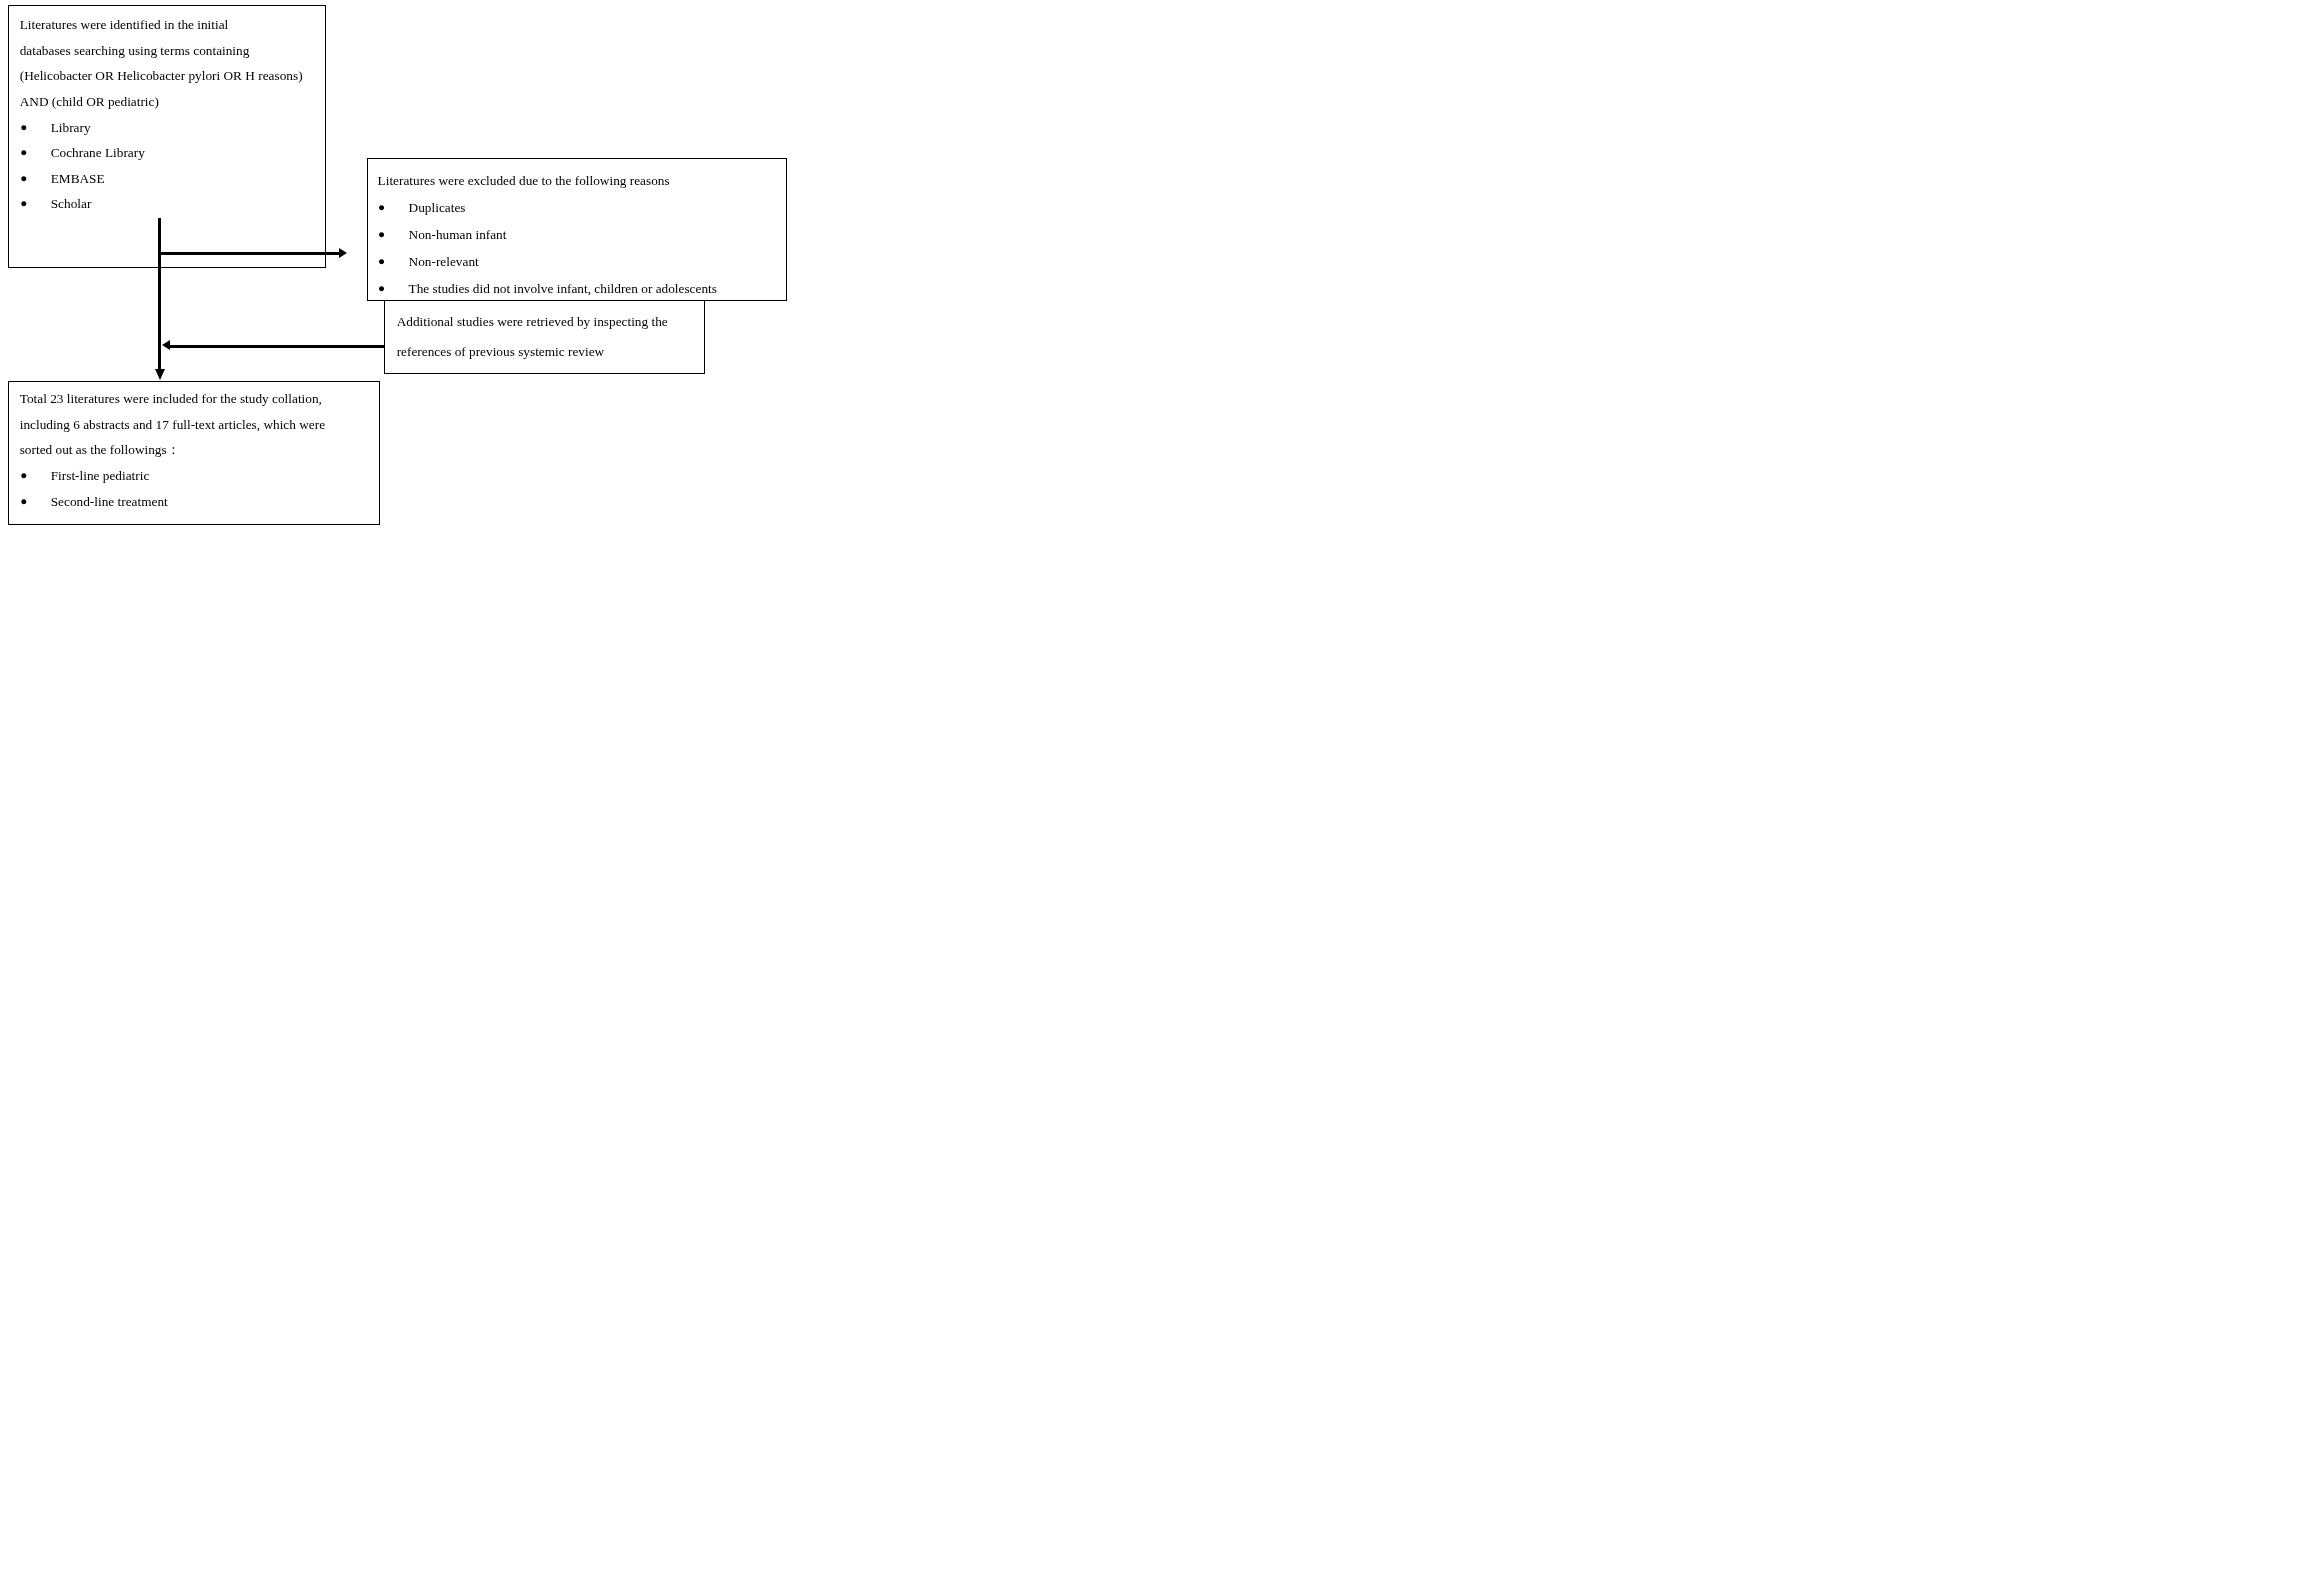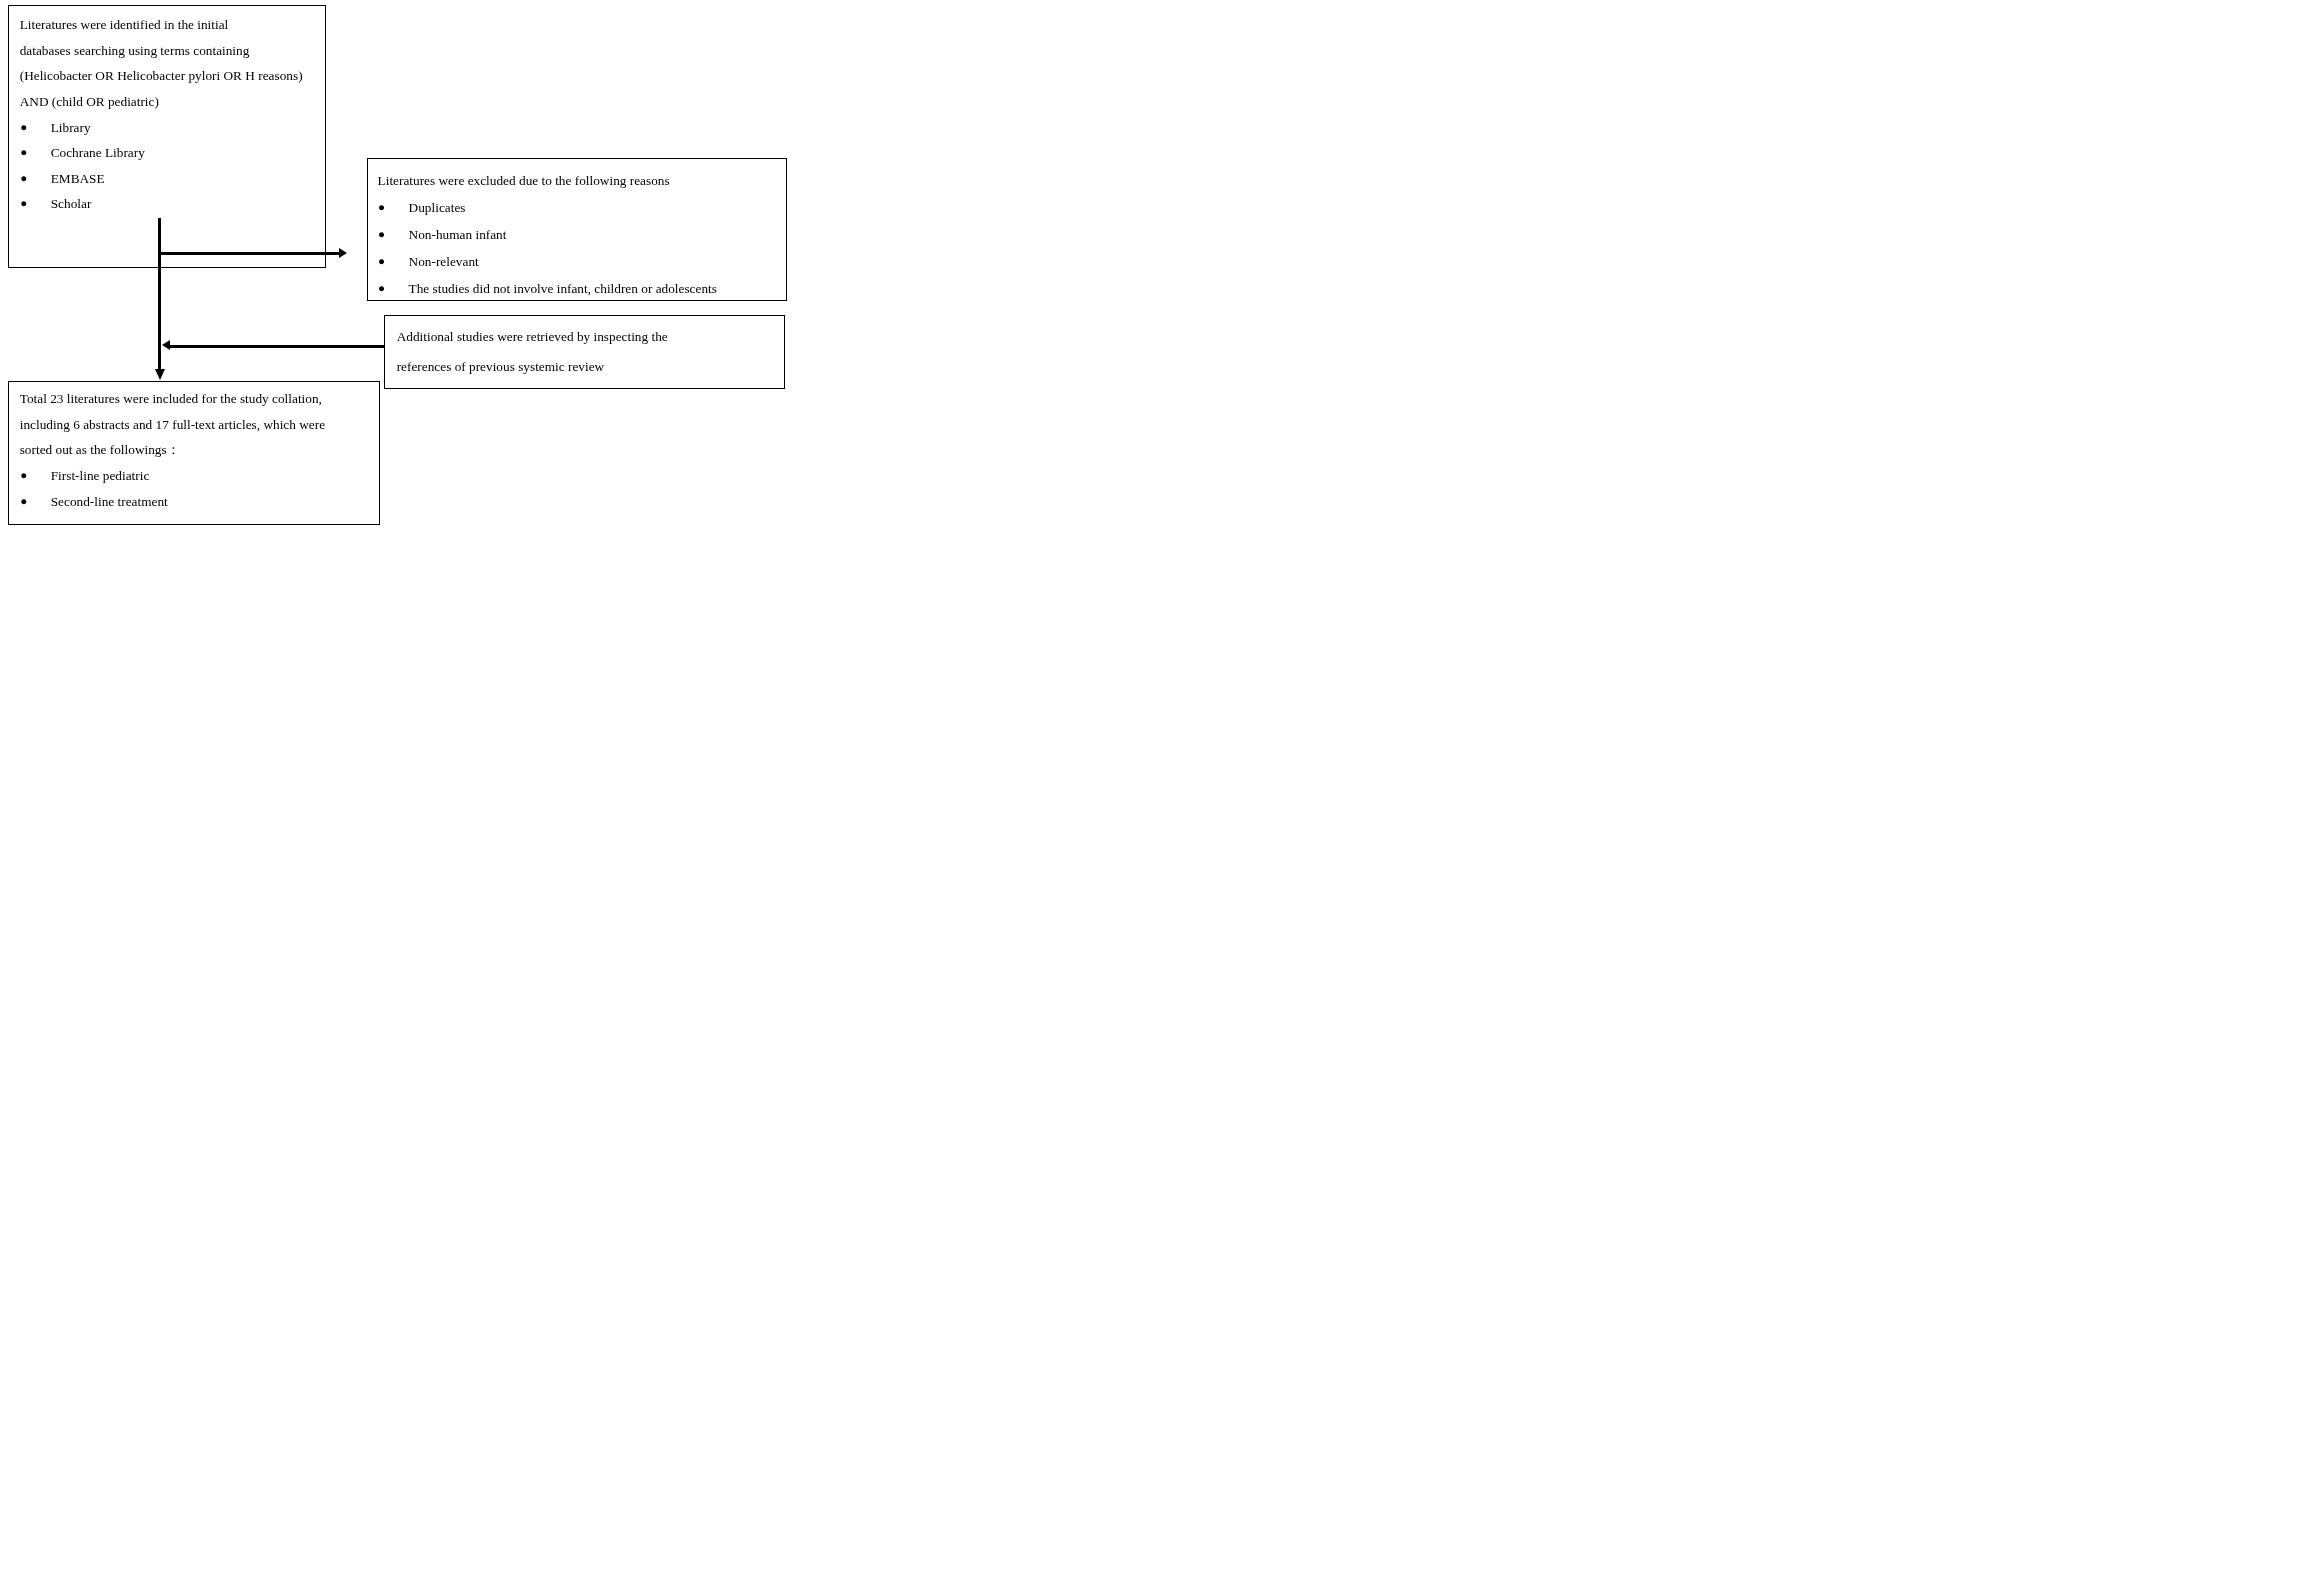--- a/index.html
+++ b/index.html
@@ -29,21 +29,21 @@
     left: 7.5px; top: 4.8px; width: 318px; height: 263px;
     padding: 6.4px 4.3px 0 11.2px;
     line-height: 25.6px;
   }
   #box-exclusion {
     left: 367px; top: 158px; width: 420px; height: 143px;
     padding: 7.5px 4.3px 0 9.6px;
     line-height: 27px;
   }
   #box-additional {
-    left: 384px; top: 315px; width: 401px; height: 74px;
+    left: 384px; top: 300px; width: 321px; height: 74px;
     padding: 6.4px 4.3px 0 11.7px;
     line-height: 30px;
   }
   #box-inclusion {
     left: 7.5px; top: 381px; width: 372px; height: 144px;
     padding: 4.3px 4.3px 0 11.2px;
     line-height: 25.6px;
   }
 
   ul.flow-list {

